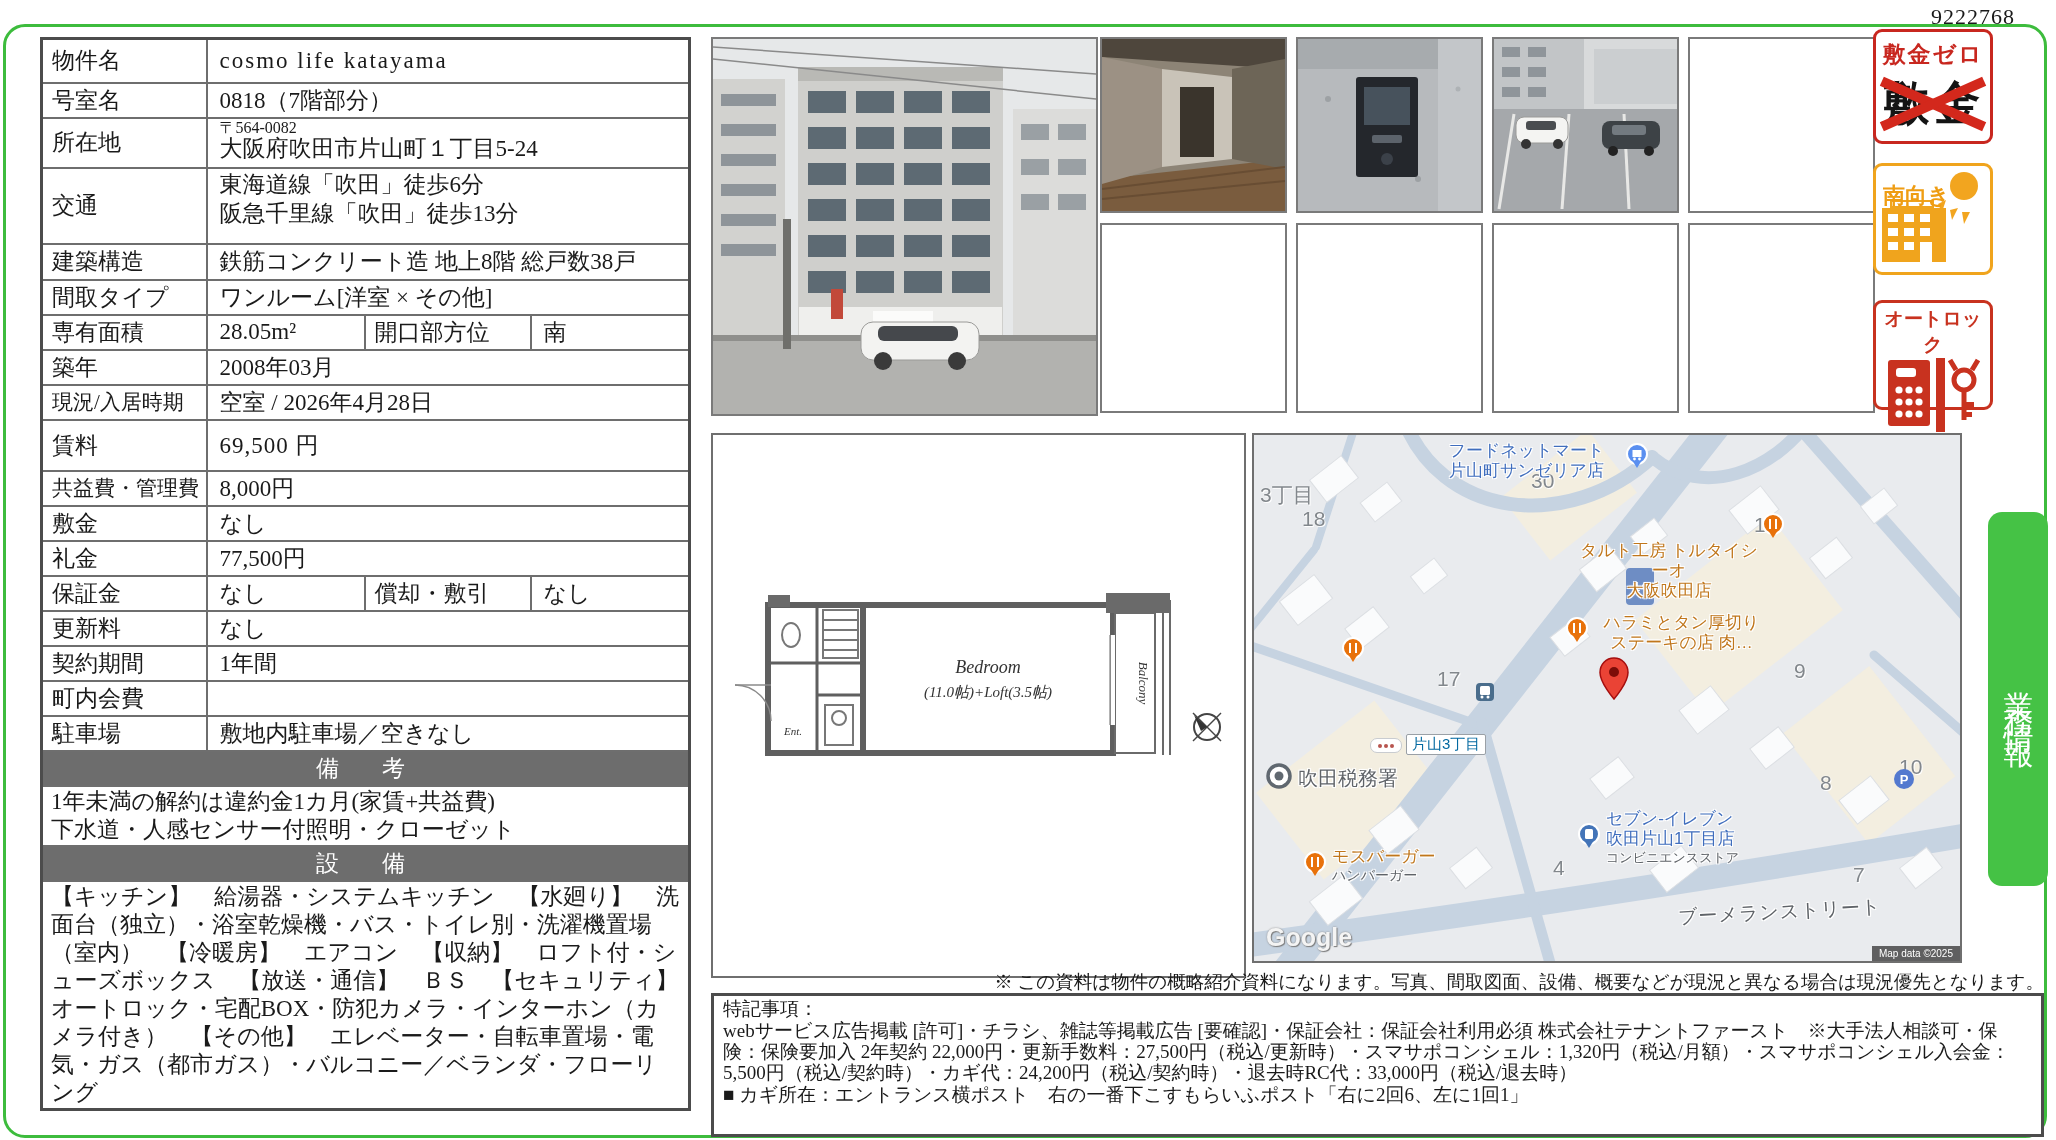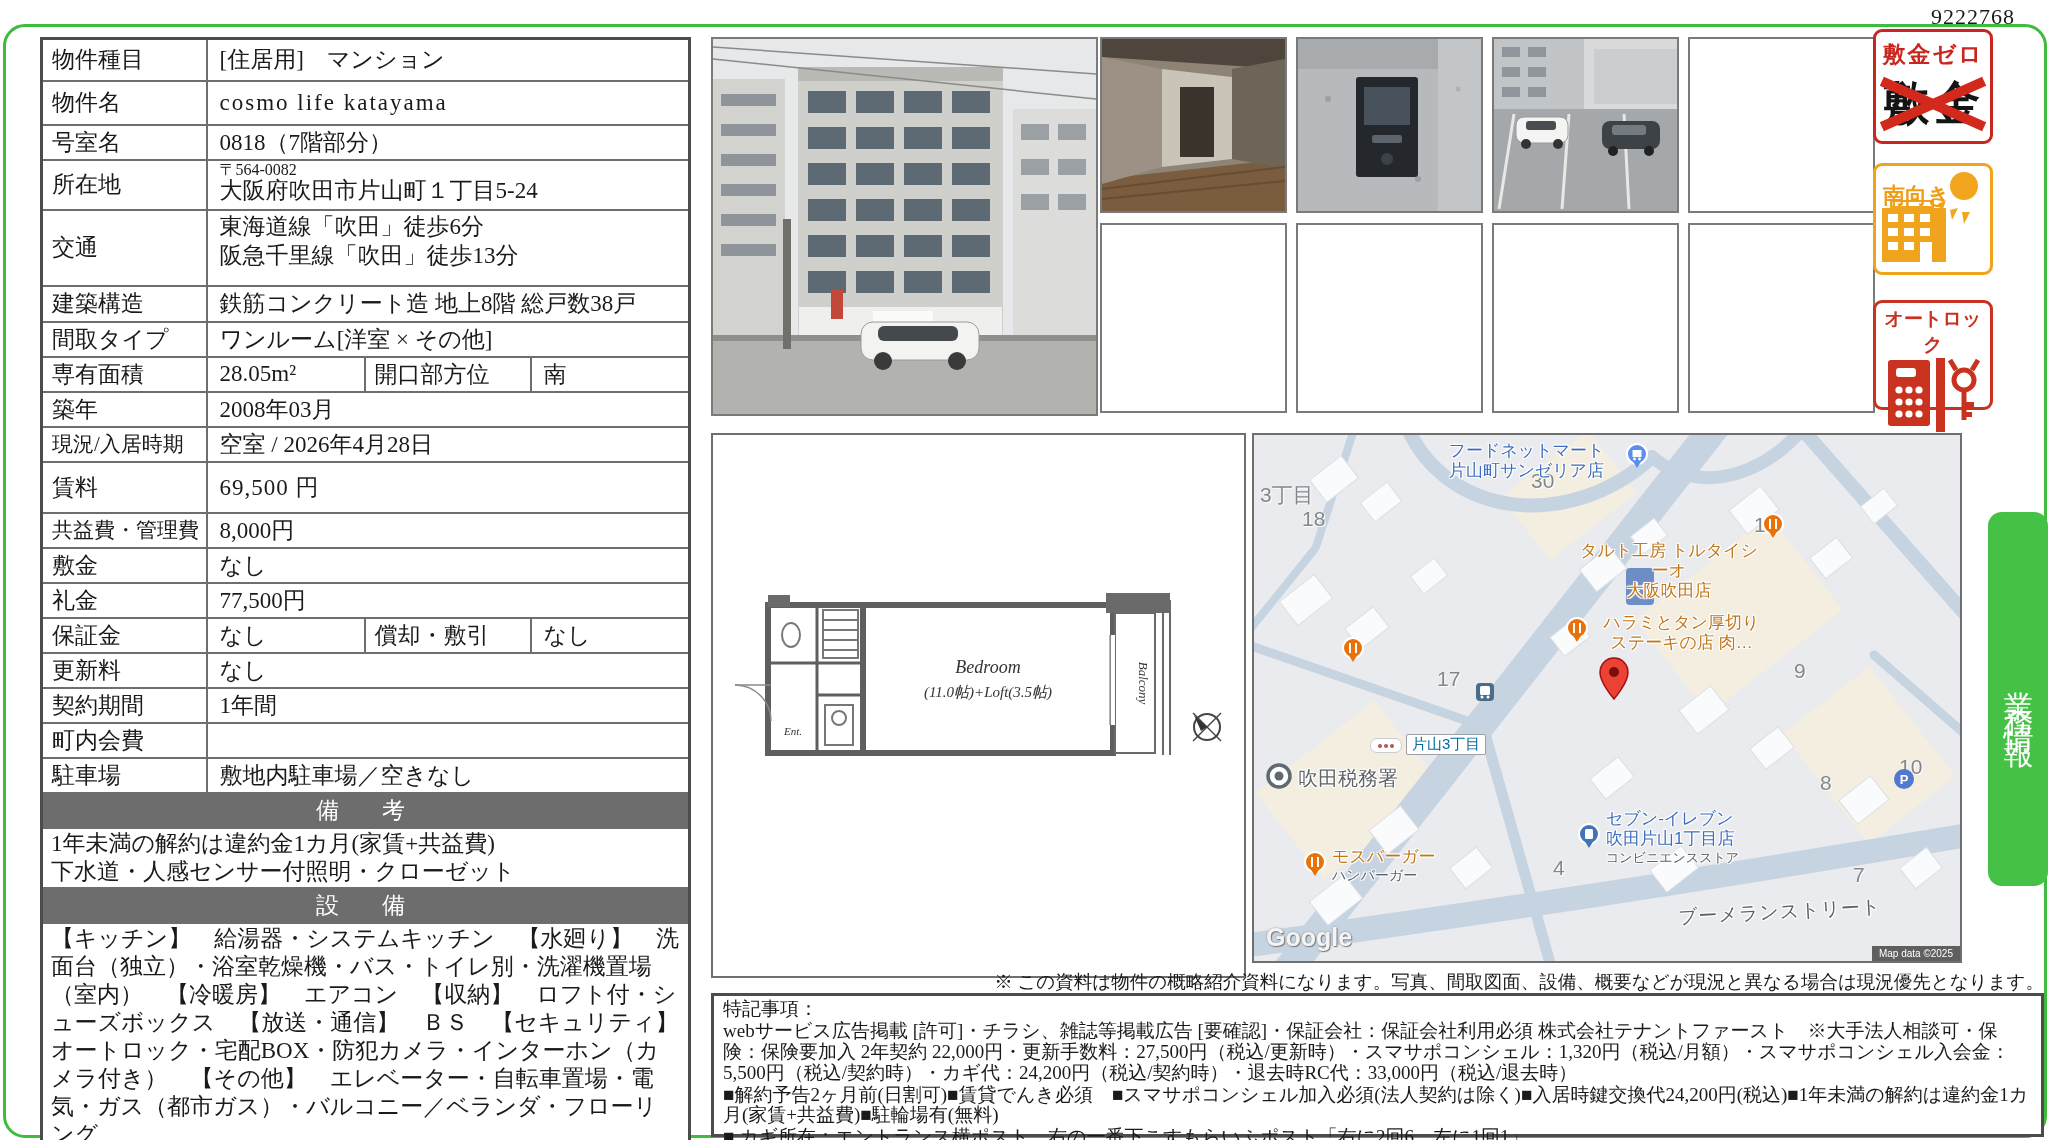--- a/index.html
+++ b/index.html
@@ -107,24 +107,20 @@
   </div>
 
   <table class="spec">
     <colgroup>
         <col style="width:165px">
         <col style="width:158px">
         <col style="width:166px">
         <col style="width:159px">
       </colgroup>
     <tbody>
-        <tr style="height:42px">
-      <td class="lb f26">物件種目</td>
-      <td class="vl f26" colspan="3">[住居用]　マンション</td>
-    </tr>
     <tr style="height:44px">
       <td class="lb f26">物件名</td>
       <td class="vl name-val" colspan="3">cosmo life katayama</td>
     </tr>
     <tr style="height:34px">
       <td class="lb">号室名</td>
       <td class="vl" colspan="3">0818（7階部分）</td>
     </tr>
     <tr style="height:50px">
       <td class="lb">所在地</td>
@@ -625,16 +621,15 @@
 
     <div class="google-logo">Google</div>
     <div class="map-attrib">Map data ©2025</div>
   </div>
 
   <div class="disclaimer">※ この資料は物件の概略紹介資料になります。写真、間取図面、設備、概要などが現況と異なる場合は現況優先となります。</div>
 
   <div class="notes-box">
     <p>特記事項：</p>
     <p>webサービス広告掲載 [許可]・チラシ、雑誌等掲載広告 [要確認]・保証会社：保証会社利用必須 株式会社テナントファースト　※大手法人相談可・保険：保険要加入 2年契約 22,000円・更新手数料：27,500円（税込/更新時）・スマサポコンシェル：1,320円（税込/月額）・スマサポコンシェル入会金：5,500円（税込/契約時）・カギ代：24,200円（税込/契約時）・退去時RC代：33,000円（税込/退去時）</p>
-    <p>■解約予告2ヶ月前(日割可)■賃貸でんき必須　■スマサポコンシェル加入必須(法人契約は除く)■入居時鍵交換代24,200円(税込)■1年未満の解約は違約金1カ月(家賃+共益費)■駐輪場有(無料)</p>
     <p>■ カギ所在：エントランス横ポスト　右の一番下こすもらいふポスト「右に2回6、左に1回1」</p>
   </div>
 </div>
 
 </body></html>

